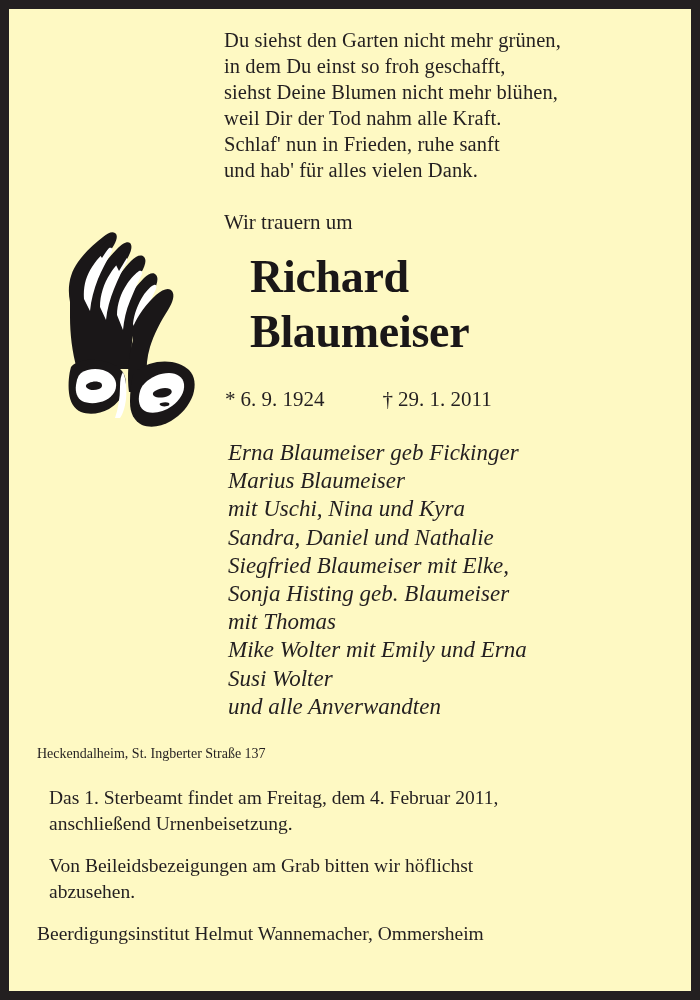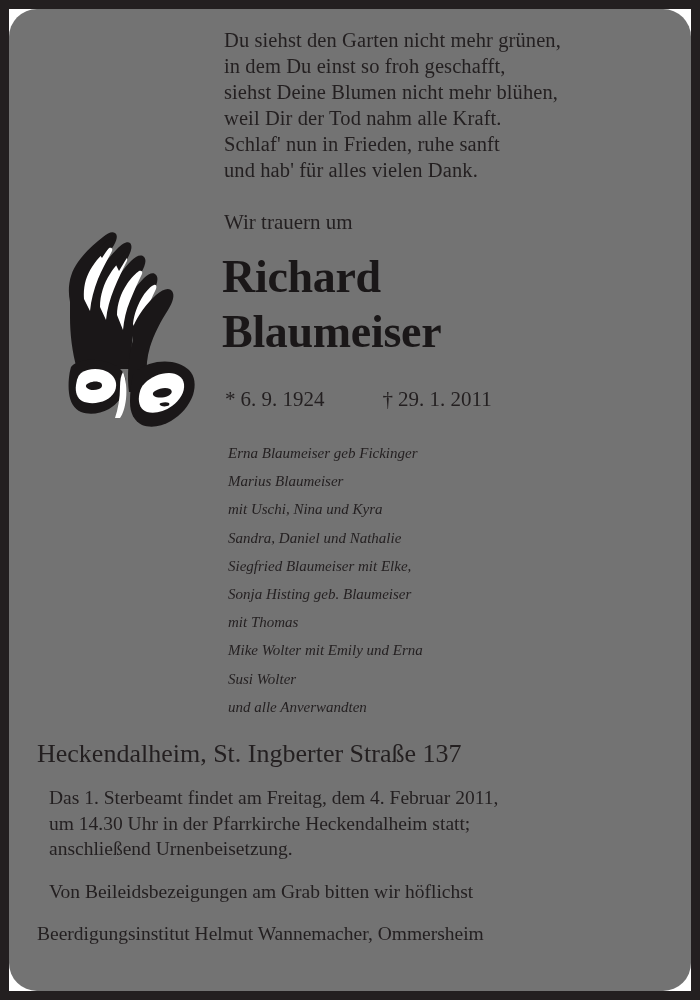--- a/index.html
+++ b/index.html
@@ -21,22 +21,21 @@
     height: 1000px;
     background: #ffffff;
     border: 9px solid #231f20;
     padding: 0;
   }
 
   #card-inner {
     position: relative;
     width: 100%;
     height: 100%;
-    background: #737373;
-    border-radius: 28px;
+    background: #fef9c3;
   }
 
   
   .verse-block {
     position: absolute;
     left: 215px;
     top: 18px;
     width: 460px;
   }
   .verse-line {
@@ -63,20 +62,21 @@
     left: 213px;
     top: 240px;
     width: 470px;
   }
   .name-line {
     font-weight: bold;
     font-size: 46px;
     line-height: 55px;
     color: #1a1718;
     letter-spacing: -0.3px;
+    margin-left: 28px;
   }
 
   
   .dates-row {
     position: absolute;
     left: 216px;
     top: 377px;
     font-size: 21px;
     line-height: 27px;
     color: #231f20;
@@ -89,21 +89,21 @@
 
   
   .family-block {
     position: absolute;
     left: 219px;
     top: 430px;
     width: 470px;
   }
   .family-line {
     font-style: italic;
-    font-size: 15px;
+    font-size: 23px;
     line-height: 28.2px;
     color: #231f20;
     white-space: pre;
   }
 
   
   .hands-figure {
     position: absolute;
     left: 28px;
     top: 198px;
@@ -113,21 +113,21 @@
   .hands-figure svg { display: block; width: 100%; height: 100%; }
 
   
   .footer-block {
     position: absolute;
     left: 28px;
     top: 730px;
     width: 640px;
   }
   .address-line {
-    font-size: 26px;
+    font-size: 14px;
     line-height: 30px;
     color: #231f20;
     margin-bottom: 16px;
   }
   .footer-para {
     font-size: 19.5px;
     line-height: 25.5px;
     color: #231f20;
     margin-bottom: 17px;
   }
@@ -227,25 +227,25 @@
       <div class="family-line">Mike Wolter mit Emily und Erna</div>
       <div class="family-line">Susi Wolter</div>
       <div class="family-line">und alle Anverwandten</div>
     </div>
 
     <div class="footer-block">
       <div class="address-line">Heckendalheim, St. Ingberter Straße 137</div>
 
       <div class="footer-para">
         <span class="fp-line">Das 1. Sterbeamt findet am Freitag, dem 4. Februar 2011,</span>
-        <span class="fp-line">um 14.30 Uhr in der Pfarrkirche Heckendalheim statt;</span>
         <span class="fp-line">anschließend Urnenbeisetzung.</span>
       </div>
 
       <div class="footer-para">
         <span class="fp-line">Von Beileidsbezeigungen am Grab bitten wir höflichst</span>
+        <span class="fp-line">abzusehen.</span>
       </div>
 
       <div class="footer-para">Beerdigungsinstitut Helmut Wannemacher, Ommersheim</div>
     </div>
 
   </div>
 </div>
 
 </body></html>

